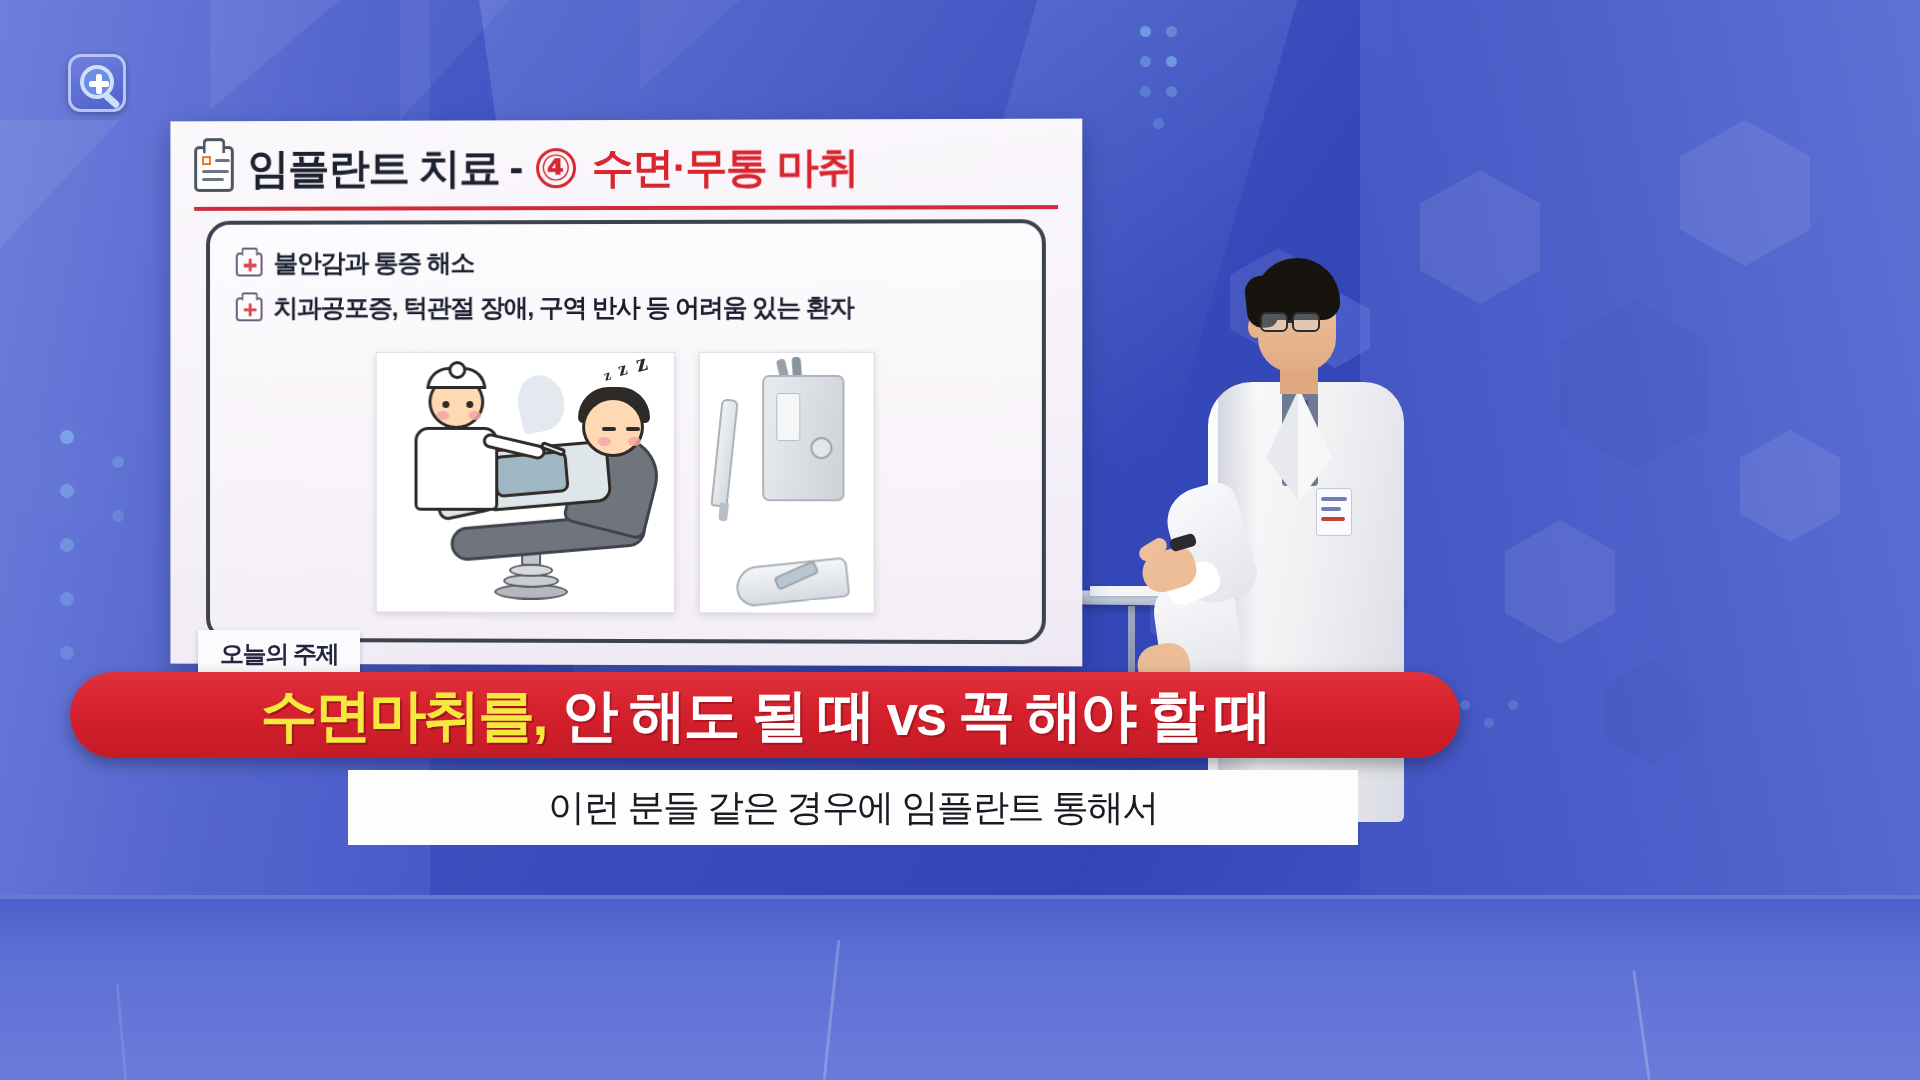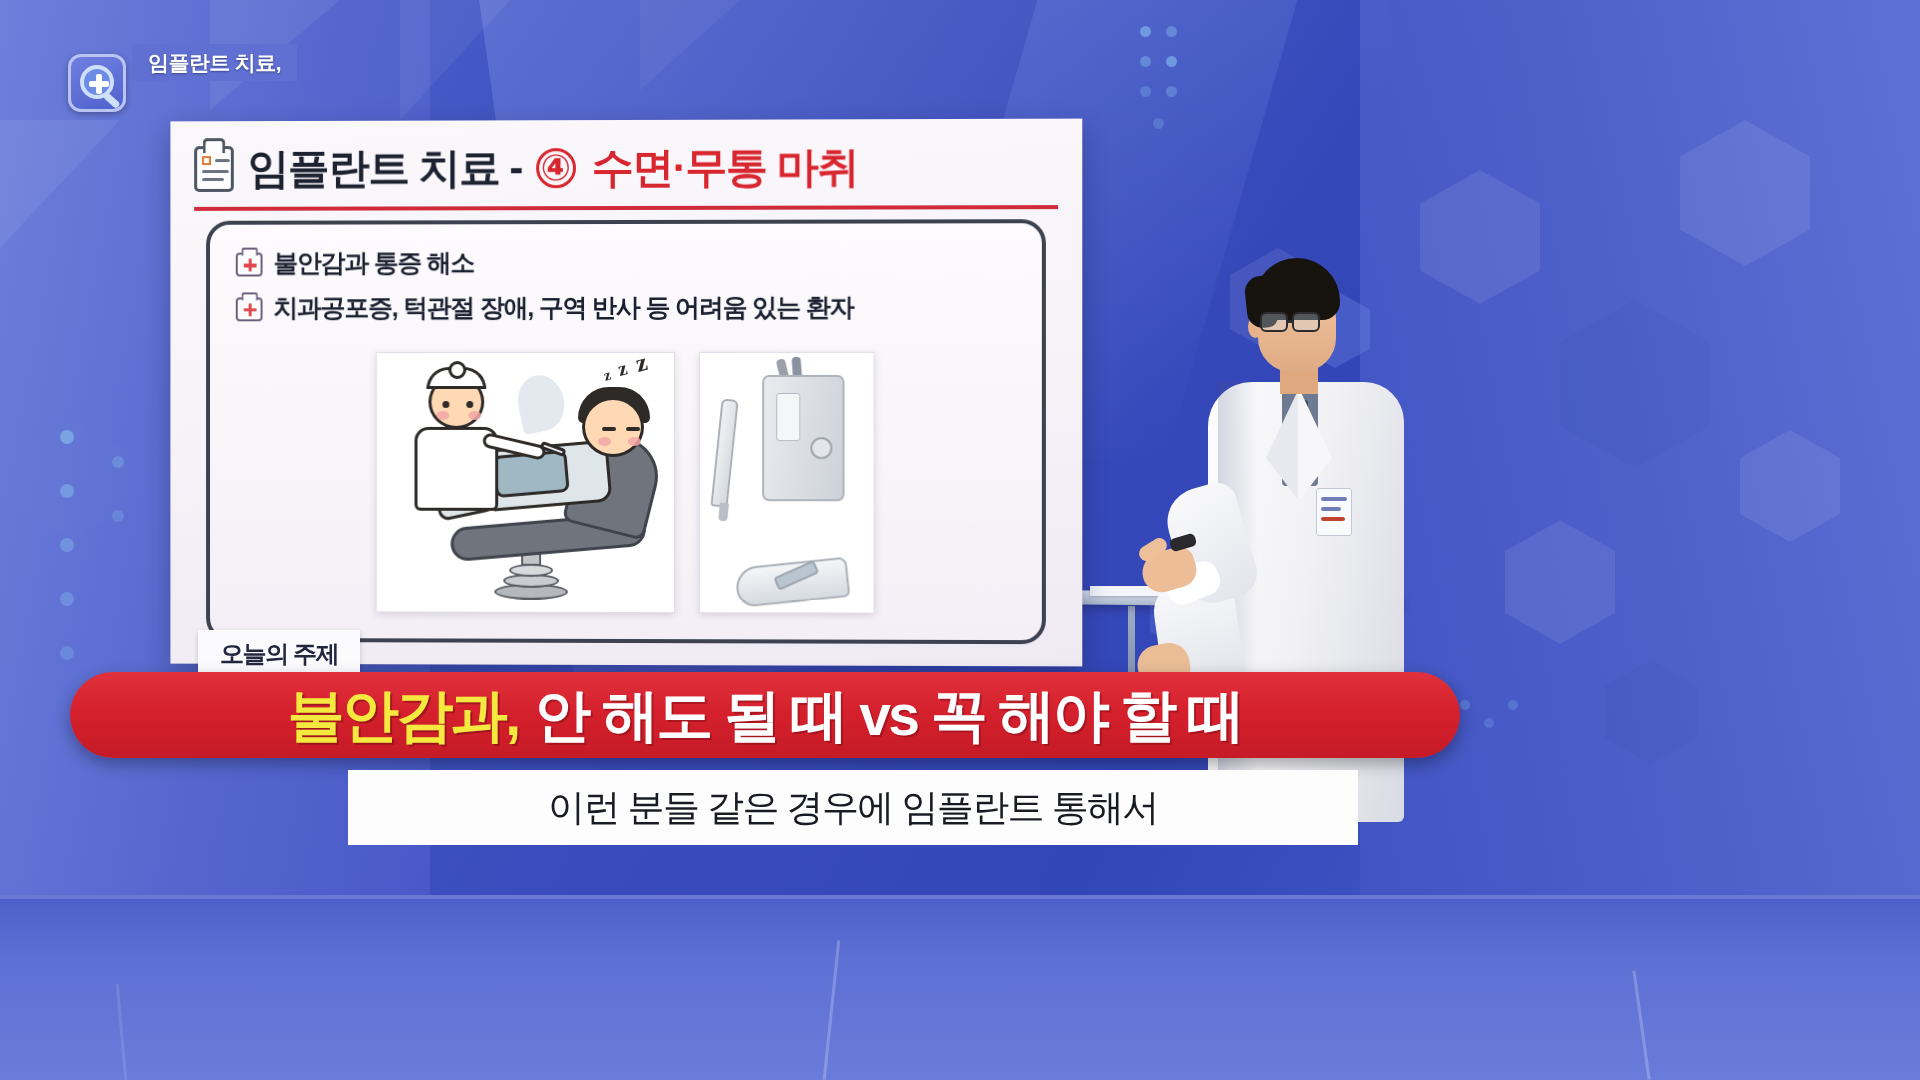--- a/index.html
+++ b/index.html
@@ -557,21 +557,20 @@
 
 <div id="topbadge">
   <div class="badge-icon">
     <div class="mag-circle">
       <div class="mag-plus-v"></div>
       <div class="mag-plus-h"></div>
     </div>
     <div class="mag-handle"></div>
   </div>
   <div class="badge-texts">
-    <div class="badge-l1">임플란트 치료,</div>
   </div>
 </div>
 
 <div id="board">
 
   <div class="board-title">
     <div class="clip-icon">
       <div class="clip-box" style="top:7px;"></div>
       <div class="clip-row" style="top:10px;left:18px;width:15px;"></div>
       <div class="clip-row" style="top:21px;left:5px;width:27px;"></div>
@@ -690,19 +689,19 @@
   <div class="p-thumb-r"></div>
   <div class="p-clicker"></div>
 </div>
 
 <div id="topic-tab">
   <span>오늘의 주제</span>
 </div>
 
 <div id="banner">
   <div class="line">
-    <span class="hl">불안감과,</span><span class="wt" style="letter-spacing:0;"> </span><span class="wt">안 해도 될 때 vs 꼭 해야 할 때</span>
+    <span class="hl">수면마취를,</span><span class="wt" style="letter-spacing:0;"> </span><span class="wt">안 해도 될 때 vs 꼭 해야 할 때</span>
   </div>
 </div>
 
 <div id="caption">
   <span>이런 분들 같은 경우에 임플란트 통해서</span>
 </div>
 
 </body></html>

